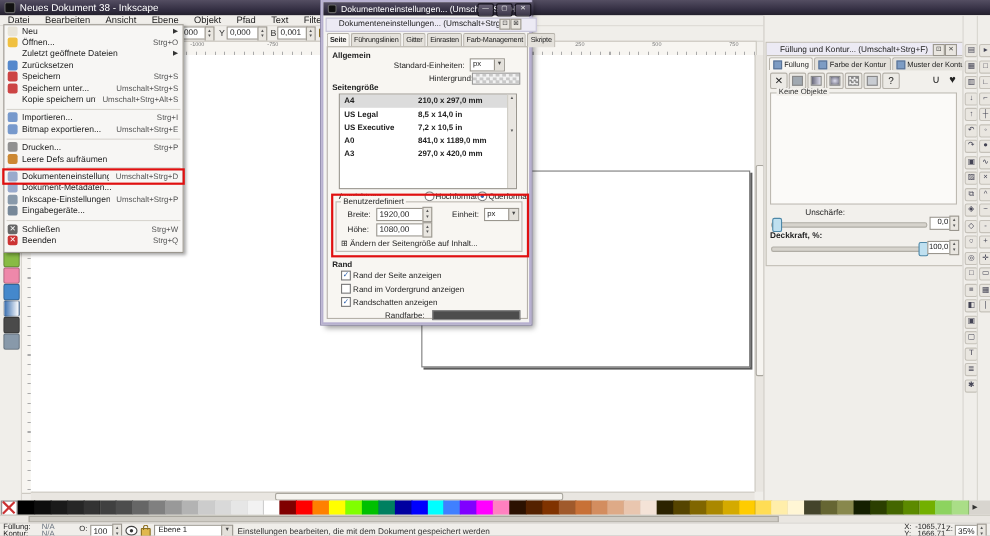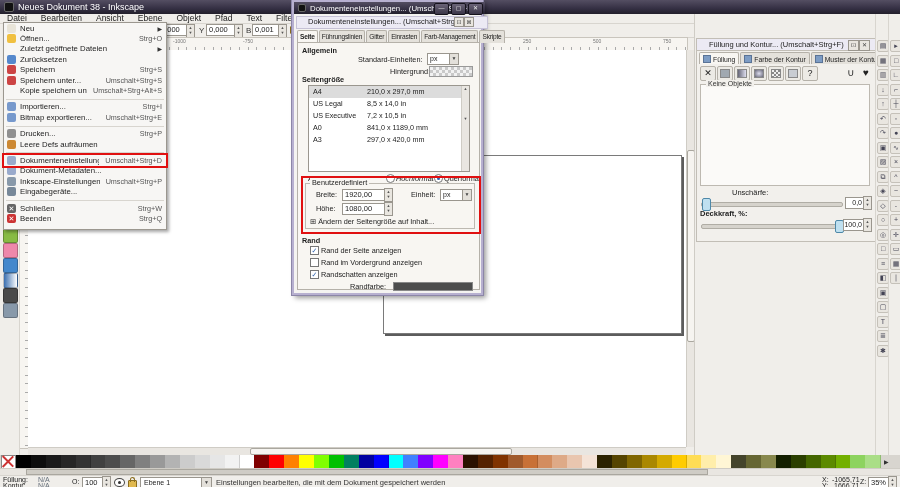--- a/index.html
+++ b/index.html
@@ -112,22 +112,22 @@
            border-radius:2px 2px 0 0;}
   .dlg-tab.active{background:#f8f6f2;font-weight:bold;}
   #dlg-body{left:3px;top:40px;width:181px;height:246px;background:#f8f6f2;border:1px solid #b5b1a9;}
   .bold{font-weight:bold;}
   .dlbl{position:absolute;font-size:7.3px;color:#222;white-space:nowrap;}
   .combo{position:absolute;height:10px;background:#fff;border:1px solid #9a968e;font-size:7px;line-height:10px;padding-left:2px;}
   .combo .da{position:absolute;right:0;top:0;width:8px;height:10px;background:#e3e0da;border-left:1px solid #9a968e;
              font-size:5px;line-height:9px;text-align:center;color:#444;}
   .checker{background:repeating-conic-gradient(#c9c9c9 0% 25%,#f2f2f2 0% 50%);background-size:6px 6px;border:1px solid #999;}
   #pagesize-list{position:absolute;left:10px;top:42px;width:160px;height:85px;background:#fff;border:1px solid #9a968e;overflow:hidden;}
-  .ps-row{position:relative;height:12.1px;font-size:7.2px;line-height:12px;padding-left:4px;white-space:nowrap;}
-  .ps-row .dims{position:absolute;left:58px;top:0;}
+  .ps-row{position:relative;height:12.1px;font-size:7.2px;line-height:12px;padding-left:4px;white-space:nowrap;font-weight:bold;}
+  .ps-row .dims{position:absolute;left:71px;top:0;}
   .ps-row.sel{background:#dcdcdc;}
   #ps-scroll{position:absolute;right:0px;top:0px;width:7px;height:100%;background:#e9e6e1;border-left:1px solid #cfccc5;
              font-size:4px;color:#555;text-align:center;}
   .radio{position:absolute;width:7px;height:7px;border:1px solid #777;border-radius:50%;background:#fff;}
   .radio.on:before{content:"";position:absolute;left:1.5px;top:1.5px;width:3px;height:3px;border-radius:50%;background:#2f62ad;}
   #custom-group{position:absolute;left:7px;top:140px;width:168px;height:44px;border:1px solid #bdb9b1;}
   #custom-label{position:absolute;left:12px;top:135px;font-size:7.3px;background:#f8f6f2;padding:0 2px;}
   #redbox-dialog{position:absolute;left:3px;top:133px;width:176px;height:54px;border:2px solid #e01010;z-index:6;}
   .checkbox{position:absolute;width:7px;height:7px;border:1px solid #777;background:#fff;font-size:7px;line-height:7px;
             text-align:center;color:#2f62ad;font-weight:bold;}
@@ -511,21 +511,21 @@
 
       <div class="ps-row sel">A4<div class="dims">210,0 x 297,0 mm</div></div>
           <div class="ps-row">US Legal<div class="dims">8,5 x 14,0 in</div></div>
           <div class="ps-row">US Executive<div class="dims">7,2 x 10,5 in</div></div>
           <div class="ps-row">A0<div class="dims">841,0 x 1189,0 mm</div></div>
           <div class="ps-row">A3<div class="dims">297,0 x 420,0 mm</div></div>
           <div id="ps-scroll">▲<br><br><br><br><br><br>▼</div>
         </div>
       <span class="dlbl" style="left:10px;top:131px;">Ausrichtung</span>
       <div class="radio" style="left:88px;top:131px;"></div>
-      <span class="dlbl" style="left:98px;top:131px;font-style:italic;">Hochformat</span>
+      <span class="dlbl" style="left:98px;top:131px;">Hochformat</span>
       <div class="radio on" style="left:136px;top:131px;"></div>
       <span class="dlbl" style="left:146px;top:131px;">Querformat</span>
 
       <div id="redbox-dialog"></div>
       <div id="custom-group"></div>
       <div id="custom-label" class="dlbl">Benutzerdefiniert</div>
       <span class="dlbl" style="left:18px;top:147px;">Breite:</span>
       <div class="field" style="left:44px;top:146px;width:40px;">1920,00</div>
       <div class="spin" style="left:86px;top:145px;">▲<br>▼</div>
       <span class="dlbl" style="left:113px;top:147px;">Einheit:</span>

